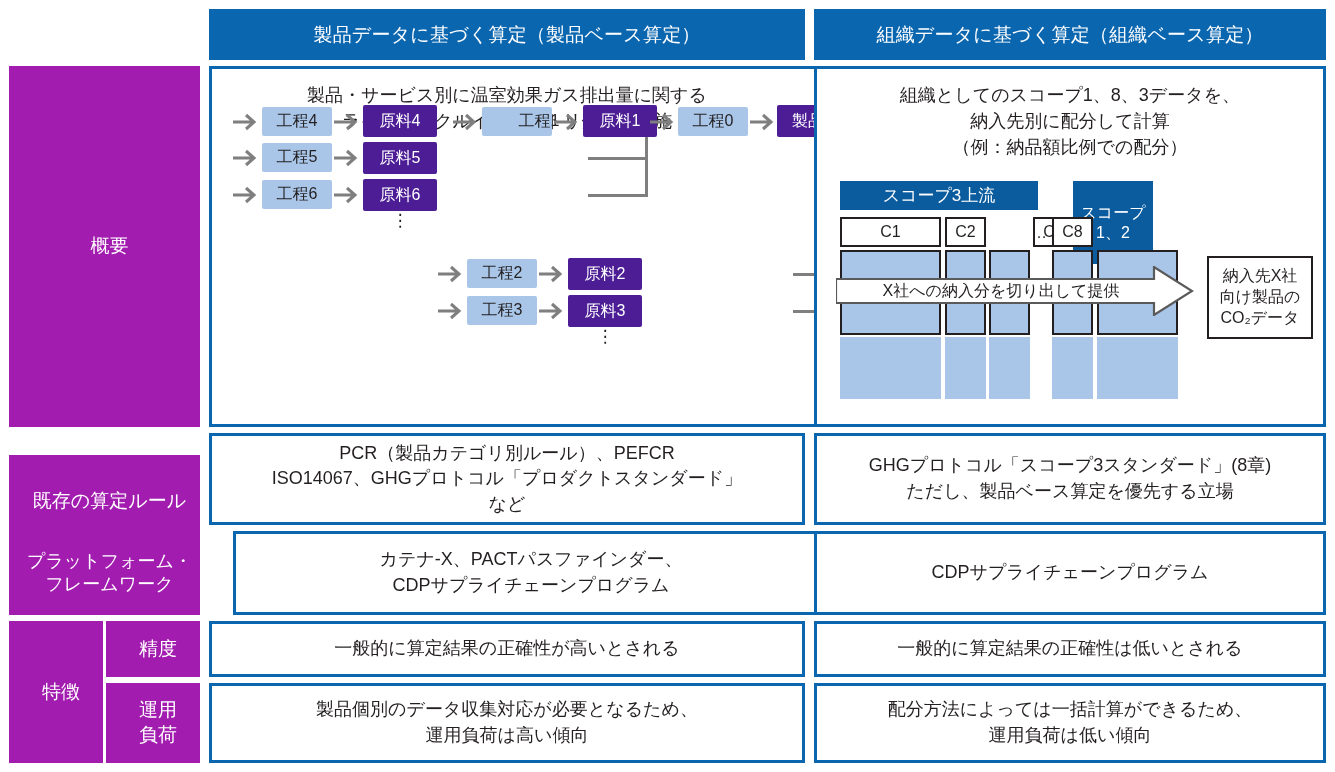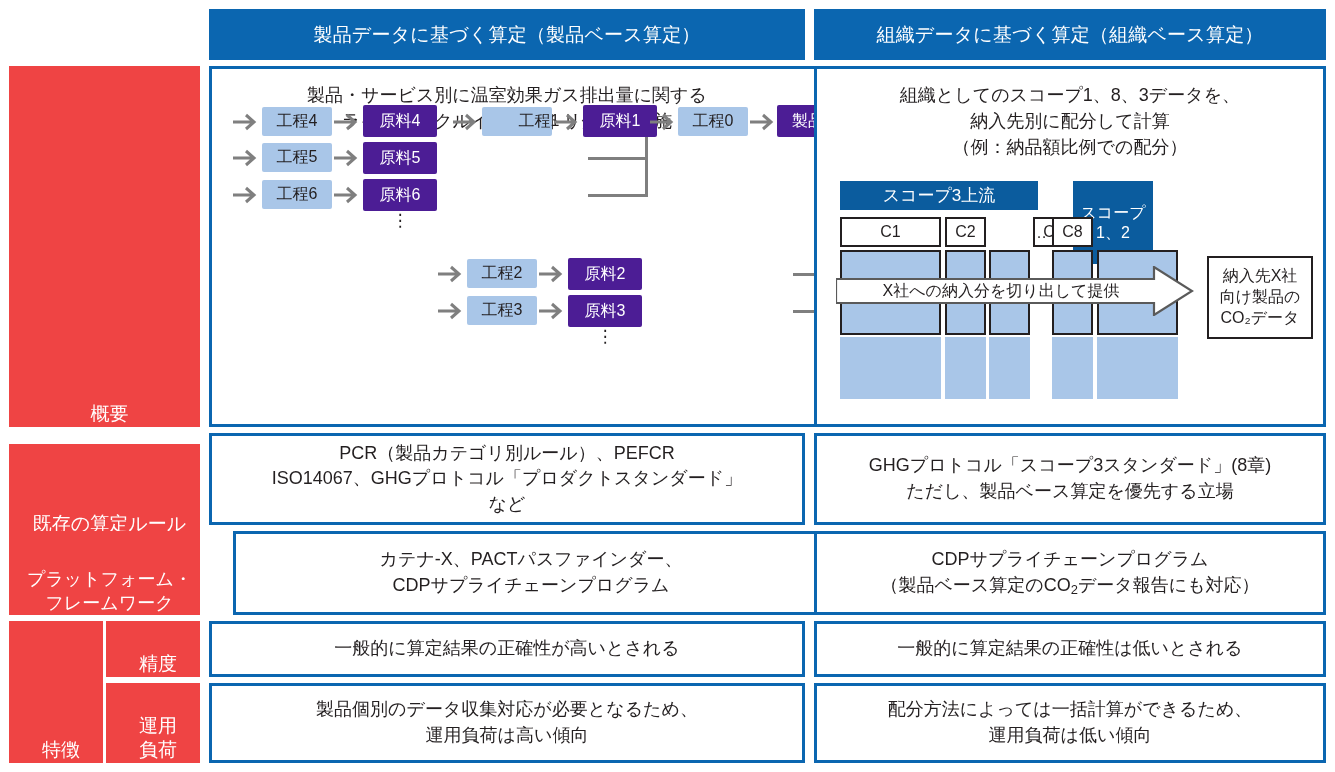--- a/index.html
+++ b/index.html
@@ -12,22 +12,22 @@
 
   
   .hdr{
     background:#0b66b0;color:#ffffff;
     display:flex;align-items:center;justify-content:center;
     font-size:19px;letter-spacing:.2px;font-weight:400;
   }
 
   
   .lbl{
-    background:#ef4444;color:#ffffff;
-    display:flex;align-items:flex-end;justify-content:center;
+    background:#a21caf;color:#ffffff;
+    display:flex;align-items:center;justify-content:center;
     text-align:center;font-size:19px;line-height:1.30;padding-left:10px;
   }
   .lbl.small{font-size:18px;}
 
   
   .cell{
     background:#ffffff;border:3px solid #0b66b0;
     display:flex;align-items:center;justify-content:center;
     text-align:center;line-height:1.42;font-size:18px;
   }
@@ -276,21 +276,21 @@
     <div class="xbox" style="left:390px;top:187px;width:106px;height:83px;">
       <span>
         <span>納入先X社</span><br>
         <span>向け製品の</span><br>
         <span>CO₂データ</span>
       </span>
     </div>
   </div>
 </div>
 
-<div class="abs lbl" style="left:9px;top:444px;width:191px;height:93px;">
+<div class="abs lbl" style="left:9px;top:455px;width:191px;height:93px;">
   <span>既存の算定ルール</span>
 </div>
 <div class="abs cell" style="left:209px;top:433px;width:596px;height:92px;">
   <span class="txt">PCR（製品カテゴリ別ルール）、PEFCR
 ISO14067、GHGプロトコル「プロダクトスタンダード」
 など</span>
 </div>
 <div class="abs cell" style="left:814px;top:433px;width:512px;height:92px;">
   <span class="txt">GHGプロトコル「スコープ3スタンダード」(8章)
 ただし、製品ベース算定を優先する立場</span>
@@ -300,21 +300,20 @@
   <span style="white-space:pre-line">プラットフォーム・
 フレームワーク</span>
 </div>
 <div class="abs cell" style="left:209px;top:531px;width:596px;height:84px;margin-left:24px;">
   <span class="txt">カテナ-X、PACTパスファインダー、
 CDPサプライチェーンプログラム</span>
 </div>
 <div class="abs cell" style="left:814px;top:531px;width:512px;height:84px;">
   <span style="display:block;text-align:center;">
     <span>CDPサプライチェーンプログラム</span><br>
-    <span><span>（製品ベース算定の</span><span>CO</span><sub>2</sub><span>データ報告にも対応）</span></span>
   </span>
 </div>
 
 <div class="abs lbl" style="left:9px;top:621px;width:94px;height:142px;">
   <span>特徴</span>
 </div>
 <div class="abs lbl" style="left:106px;top:621px;width:94px;height:56px;">
   <span>精度</span>
 </div>
 <div class="abs lbl" style="left:106px;top:683px;width:94px;height:80px;">

